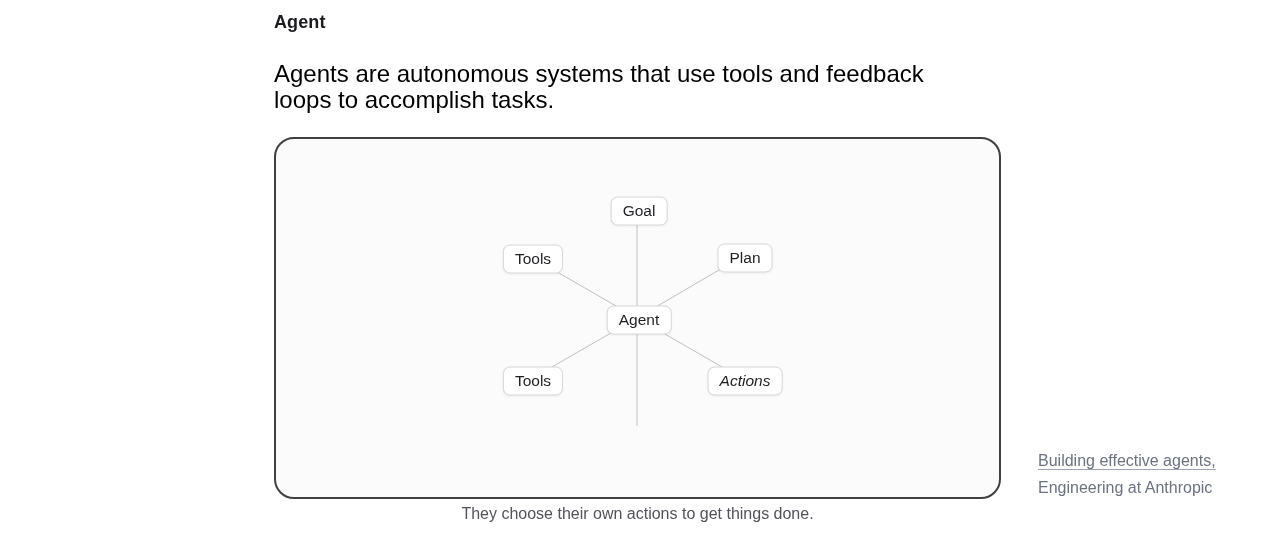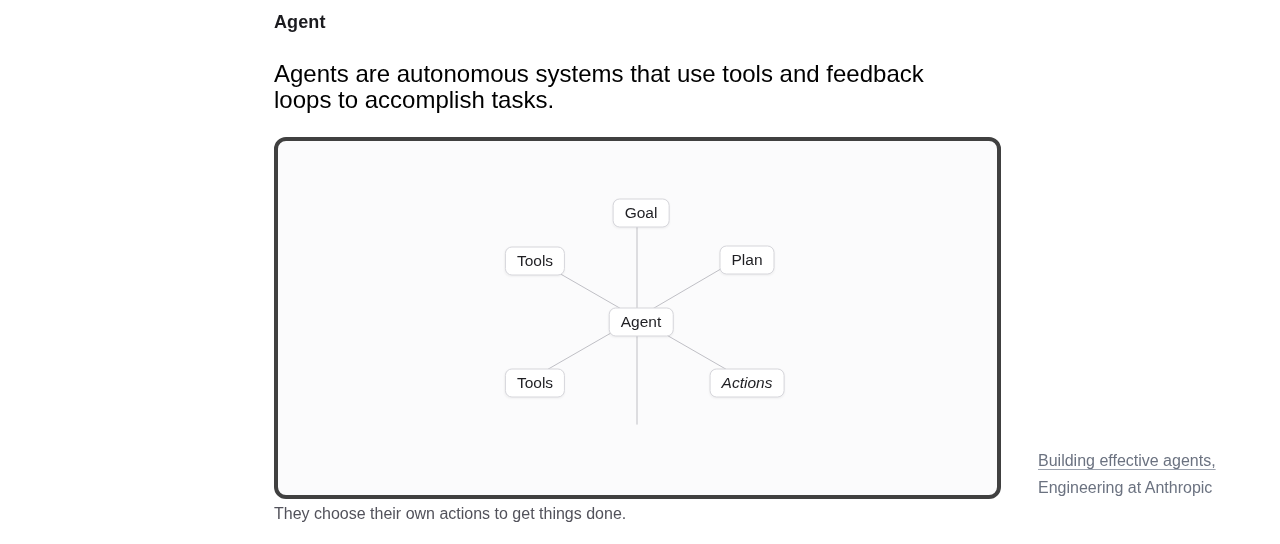--- a/index.html
+++ b/index.html
@@ -33,22 +33,22 @@
     line-height: 26px;
     color: #000000;
   }
   .diagram-card {
     position: absolute;
     left: 274px;
     top: 137px;
     width: 727px;
     height: 362px;
     background: #fbfbfc;
-    border: 4px solid #404040;
-    border-radius: 12px;
+    border: 2px solid #404040;
+    border-radius: 20px;
   }
   .edges {
     position: absolute;
     left: 0;
     top: 0;
     width: 100%;
     height: 100%;
   }
   .edges line {
     stroke: #bdbdc4;
@@ -71,20 +71,21 @@
   .node-plan        { left: 469px; top: 119px; }
   .node-agent       { left: 363px; top: 181px; }
   .node-tools       { left: 257px; top: 242px; }
   .node-actions     { left: 469px; top: 242px; font-style: italic; }
   .node-environment { left: 363px; top: 290px; }
   .caption {
     position: absolute;
     left: 274px;
     top: 505px;
     width: 727px;
+    text-align: center;
     font-size: 16px;
     color: #52525b;
   }
   .citation {
     position: absolute;
     left: 1038px;
     top: 447px;
     width: 200px;
     font-size: 16px;
     line-height: 27px;

